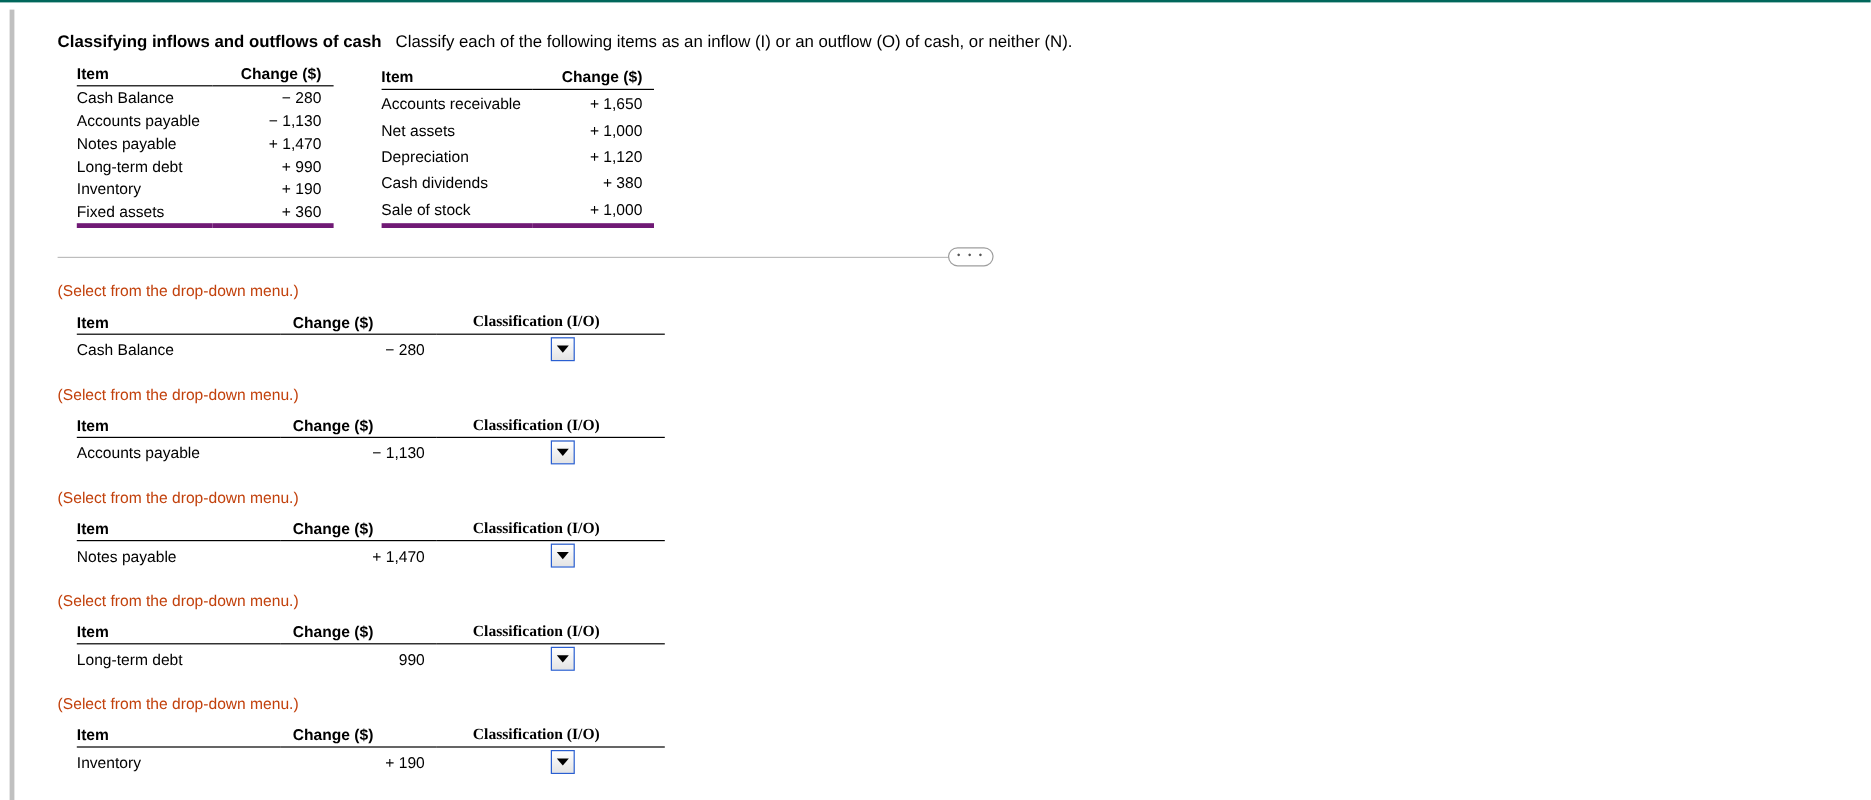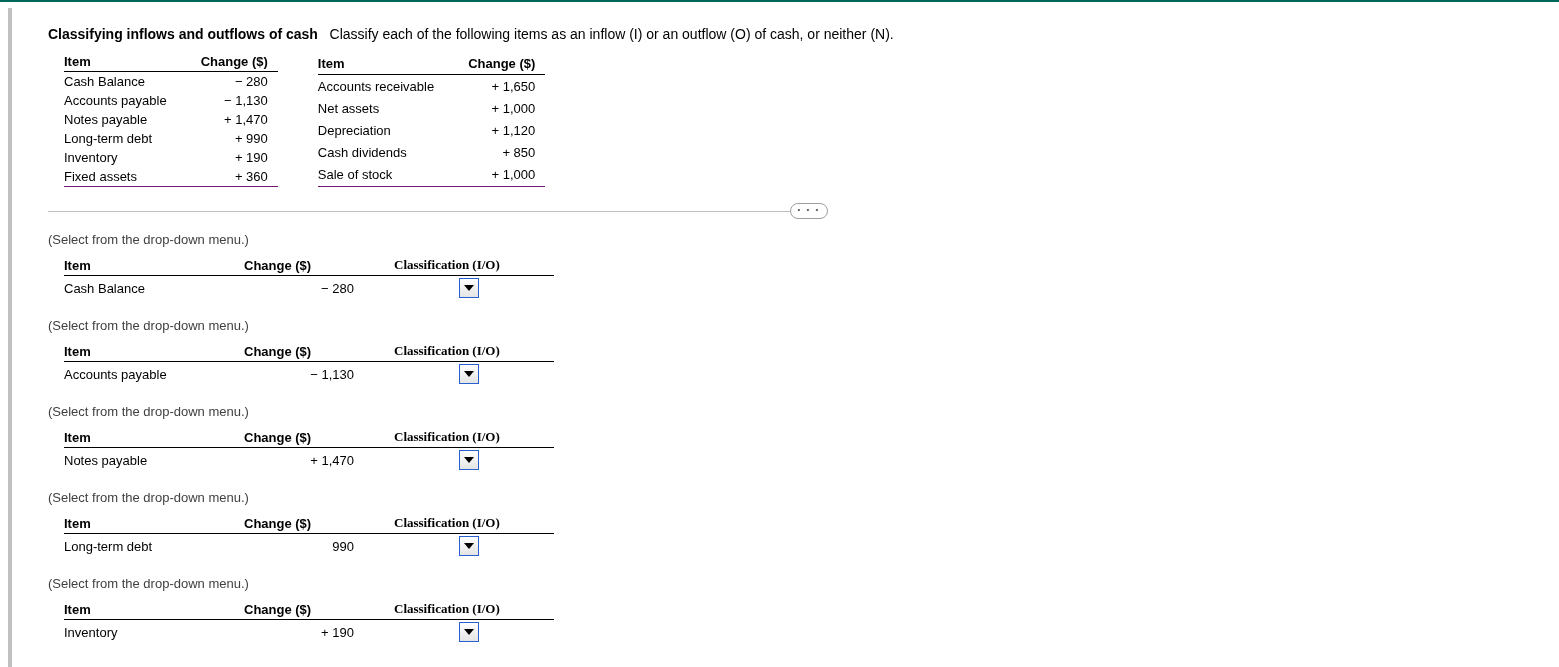--- a/index.html
+++ b/index.html
@@ -42,21 +42,21 @@
   }
   .ref th {
     font-weight: bold;
     border-bottom: 1px solid #000;
   }
   .ref .num {
     text-align: right;
     padding-left: 24px;
   }
   .ref tr.last td {
-    border-bottom: 1px solid #701a75;
+    border-bottom: 4px solid #701a75;
   }
   
   .div-wrap {
     position: relative;
     width: 760px;
     margin: 0 0 20px 0;
   }
   .div-line {
     border-top: 1px solid #bdbdbd;
   }
@@ -70,21 +70,21 @@
     border-radius: 8px;
     background: #fff;
     text-align: center;
     font-size: 8px;
     line-height: 12px;
     letter-spacing: 2px;
     color: #555;
   }
   
   .instr {
-    color: #404040;
+    color: #c2410c;
     margin: 0 0 8px 0;
   }
   .cls-block {
     margin: 0 0 18px 16px;
   }
   .cls {
     border-collapse: collapse;
   }
   .cls th, .cls td {
     padding: 2px 10px 2px 0;
@@ -180,21 +180,21 @@
       <tr>
             <td>Net assets</td>
             <td class="num">+ 1,000</td>
           </tr>
       <tr>
             <td>Depreciation</td>
             <td class="num">+ 1,120</td>
           </tr>
       <tr>
             <td>Cash dividends</td>
-            <td class="num">+ 850</td>
+            <td class="num">+ 380</td>
           </tr>
       <tr class="last">
             <td>Sale of stock</td>
             <td class="num">+ 1,000</td>
           </tr>
     </tbody>
       </table>
   </div>
 
   <div class="div-wrap">

